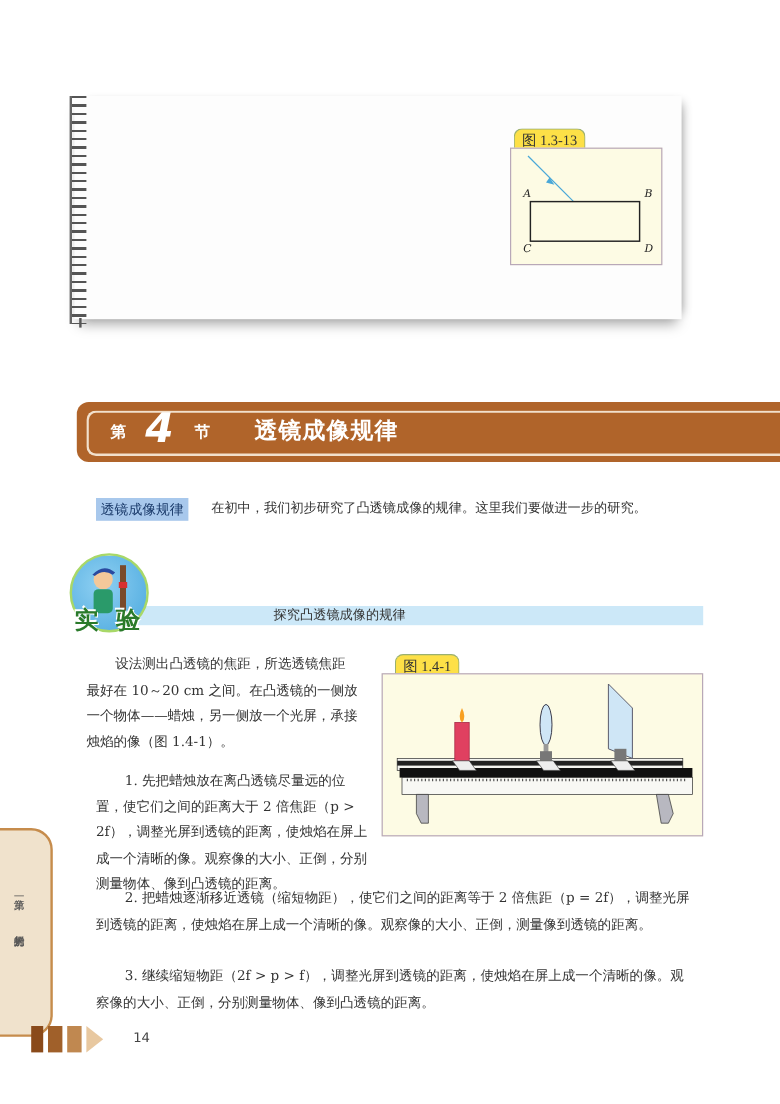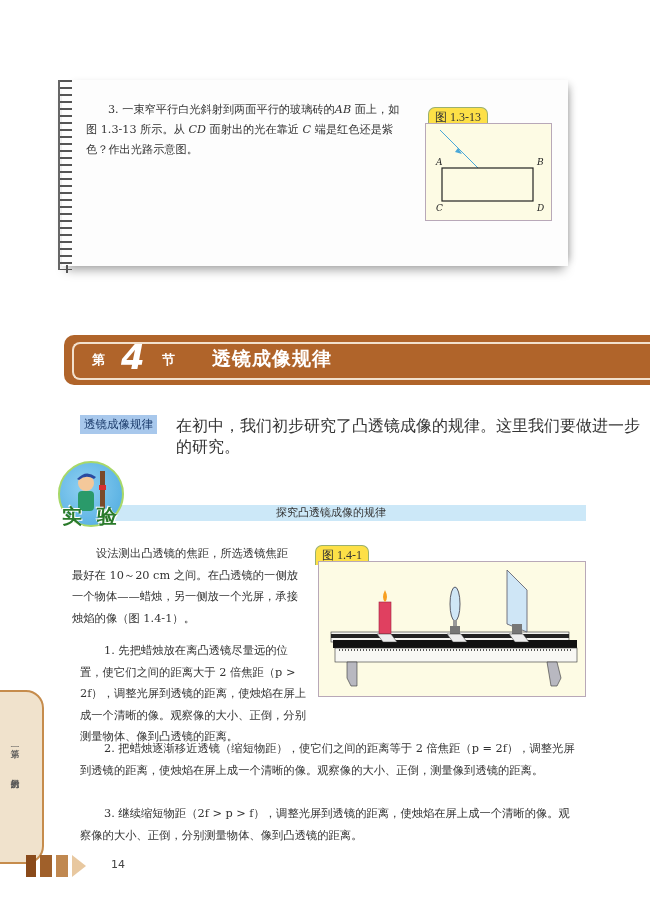--- a/index.html
+++ b/index.html
@@ -33,26 +33,26 @@
           font-size:13px;color:#fff;}
   .sec-num{left:121px;top:337px;font-family:"DejaVu Sans",sans-serif;font-weight:bold;
            font-size:34px;color:#fff;font-style:italic;}
   .sec-jie{left:162px;top:351px;font-family:"DejaVu Sans",sans-serif;font-weight:bold;
            font-size:13px;color:#fff;}
   .sec-title{left:212px;top:346px;font-family:"DejaVu Sans",sans-serif;font-weight:bold;
              font-size:19px;color:#fff;letter-spacing:1px;}
 
   .kw{left:80px;top:415px;background:#a8c8ec;color:#1a3a6a;font-family:"DejaVu Sans",sans-serif;
       font-size:11.5px;padding:2px 4px;}
-  .intro{left:176px;top:416px;font-size:16px;color:#333;}
+  .intro{left:176px;top:416px;font-size:11px;color:#333;}
 
   
   .exp-bar{left:78px;top:505px;width:508px;height:16px;background:#cce8f8;}
   .exp-title{left:0;top:505px;width:526px;text-align:center;font-family:"DejaVu Sans",sans-serif;
-             font-size:11px;color:#333;line-height:16px;padding-left:40px;box-sizing:border-box;margin-left:48px;}
+             font-size:11px;color:#333;line-height:16px;padding-left:40px;box-sizing:border-box;}
   .mascot{left:58px;top:461px;width:62px;height:62px;border-radius:50%;
           background:radial-gradient(circle at 40% 40%,#8fd0f2,#4aa8de);border:2px solid #a8d868;}
   .exp-badge{left:62px;top:503px;font-family:"DejaVu Sans",sans-serif;font-weight:bold;
              font-size:20px;color:#2a7a2a;letter-spacing:4px;text-shadow:1px 1px 0 #fff,-1px -1px 0 #fff;}
 
   .body{font-family:"DejaVu Serif",serif;font-size:11.3px;line-height:21.6px;color:#333;}
   .body p{margin:0;}
   .ind{text-indent:24px;}
 
   
@@ -66,21 +66,20 @@
   .pgnum{left:111px;top:858px;font-family:"DejaVu Sans",sans-serif;font-size:11px;color:#444;}
 </style>
 </head>
 <body>
 
 <div class="abs card"></div>
 <div class="abs spiral"></div>
 <div class="abs spiral-tail"></div>
 
 <div class="abs ex" style="left:86px;top:100px;width:322px;">
-  <p class="ind"><span>3. 一束窄平行白光斜射到两面平行的玻璃砖的</span><i>AB</i><span> 面上，如图 1.3-13 所示。从 </span><i>CD</i><span> 面射出的光在靠近 </span><i>C</i><span> 端是红色还是紫色？作出光路示意图。</span></p>
 </div>
 
 <div class="abs fig-tab" style="left:428px;top:107px;">图 1.3-13</div>
 <div class="abs fig-box" style="left:425px;top:123px;width:125px;height:96px;">
   <svg width="125" height="96" viewBox="0 0 125 96">
     <line x1="14" y1="6" x2="52" y2="44" stroke="#4aa8d8" stroke-width="1"></line>
     <polygon points="32,24 36,30 29,28" fill="#4aa8d8"></polygon>
     <rect x="16" y="44" width="91" height="33" fill="none" stroke="#222" stroke-width="1.2"></rect>
   </svg>
 </div>
@@ -112,21 +111,21 @@
 </div>
 <div class="abs exp-badge">实 验</div>
 
 <div class="abs body" style="left:72px;top:543px;width:226px;">
   <p class="ind">设法测出凸透镜的焦距，所选透镜焦距最好在 10～20 cm 之间。在凸透镜的一侧放一个物体——蜡烛，另一侧放一个光屏，承接烛焰的像（图 1.4-1）。</p>
 </div>
 <div class="abs body" style="left:80px;top:640px;width:228px;">
   <p class="ind">1. 先把蜡烛放在离凸透镜尽量远的位置，使它们之间的距离大于 2 倍焦距（p &gt; 2f），调整光屏到透镜的距离，使烛焰在屏上成一个清晰的像。观察像的大小、正倒，分别测量物体、像到凸透镜的距离。</p>
 </div>
 
-<div class="abs fig-tab" style="left:315px;top:545px;">图 1.4-1</div>
+<div class="abs fig-tab" style="left:329px;top:545px;">图 1.4-1</div>
 <div class="abs fig-box" style="left:318px;top:561px;width:266px;height:134px;">
   <svg width="266" height="134" viewBox="0 0 266 134">
     <rect x="12" y="70" width="238" height="10" fill="#f4f4f0" stroke="#333" stroke-width="0.6"></rect>
     <rect x="12" y="72" width="238" height="4" fill="#222"></rect>
     <rect x="14" y="78" width="244" height="8" fill="#111"></rect>
     <rect x="16" y="86" width="242" height="14" fill="#f8f8f4" stroke="#333" stroke-width="0.6"></rect>
     <line x1="20" y1="88" x2="254" y2="88" stroke="#555" stroke-width="2" stroke-dasharray="1 2"></line>
     <polygon points="28,100 38,100 38,124 32,124 28,116" fill="#b8b8c0" stroke="#333" stroke-width="0.6"></polygon>
     <polygon points="228,100 238,100 242,116 238,124 232,124" fill="#b8b8c0" stroke="#333" stroke-width="0.6"></polygon>
 

